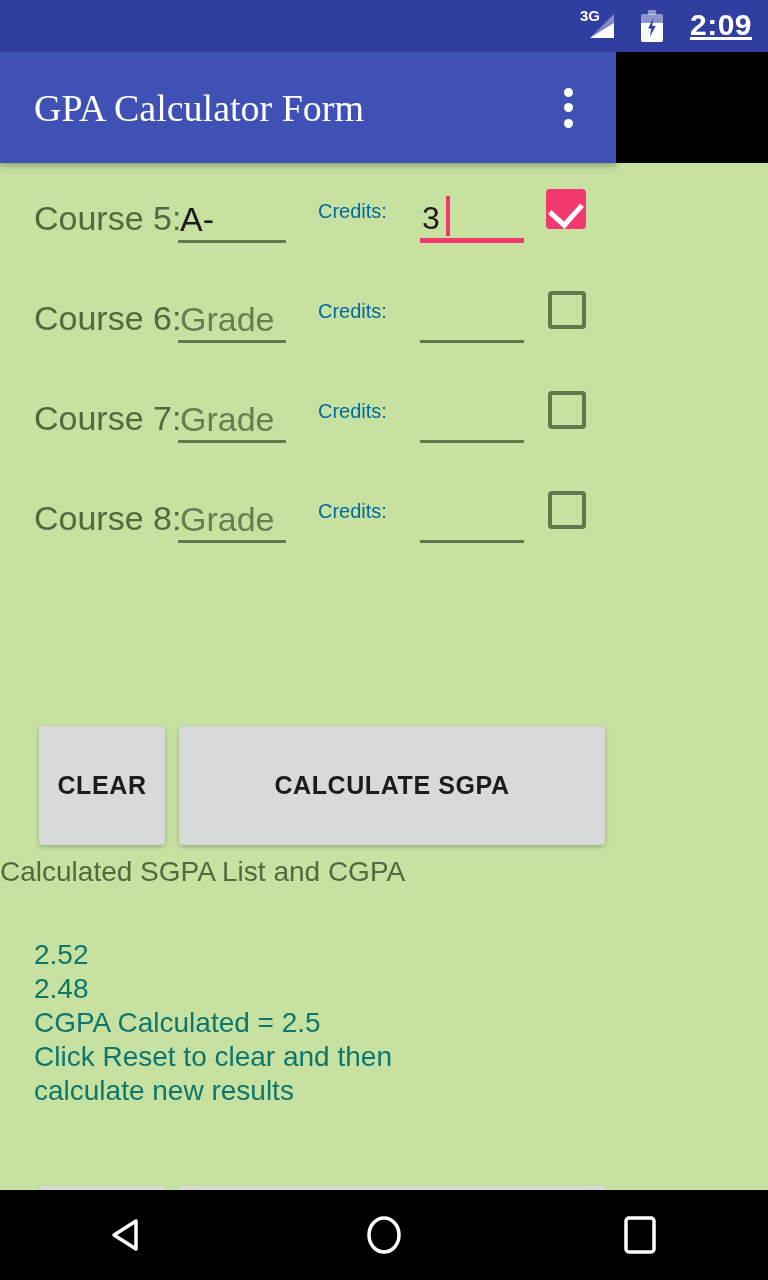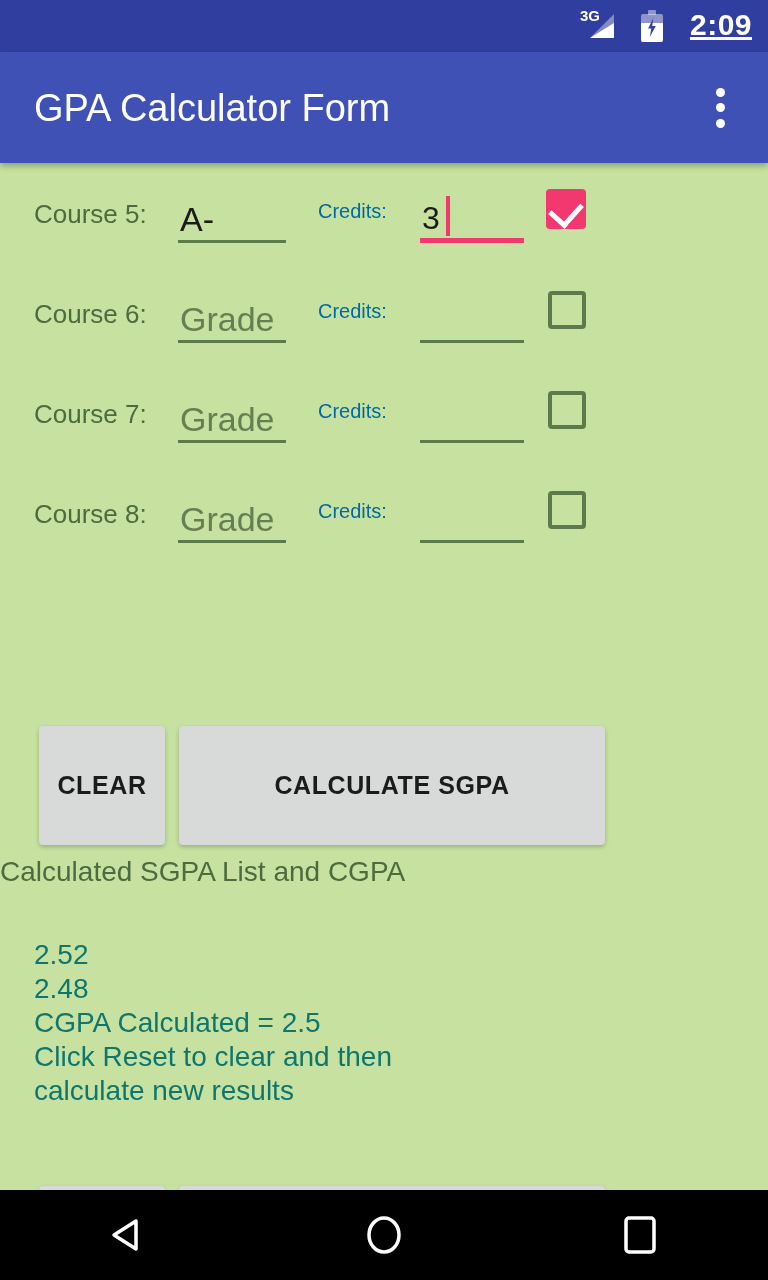--- a/index.html
+++ b/index.html
@@ -52,25 +52,26 @@
   }
   .batt .bolt{
     position:absolute; left:5px; top:8px; width:12px; height:19px;
     background:#303f9f;
     clip-path:polygon(62% 0, 18% 55%, 45% 55%, 32% 100%, 82% 42%, 52% 42%);
   }
   .clock{ font-size:30px; font-weight:bold; color:#fff; line-height:1; letter-spacing:0.5px;text-decoration:underline;}
 
   
   .appbar{
-    position:absolute; left:0; top:52px; width:768px; height:111px;
+    position:absolute; left:0; top:52px; width:616px; height:111px;
     background:#3f51b5;
     display:flex; align-items:center;
     box-shadow:0 3px 6px rgba(0,0,0,0.28);
     z-index:5;
+    font-family:Liberation Serif, serif;
   }
   .appbar .title{
     margin-left:34px; color:#fff; font-size:38px; font-weight:normal; line-height:1;
   }
   .overflow{
     position:absolute; right:28px; top:50%; transform:translateY(-50%);
     width:40px; height:46px; display:flex; flex-direction:column;
     align-items:center; justify-content:space-between; padding:3px 0;
     cursor:pointer;
   }
@@ -81,21 +82,21 @@
     position:absolute; left:0; top:163px; width:768px; height:1027px;
     background:#c6e1a0;
   }
 
   .row{
     position:absolute; left:0; width:768px; height:100px;
     display:flex; align-items:center;
   }
   .lbl-course{
     position:absolute; left:34px; top:28px;
-    font-size:26px; color:#4e6b40; line-height:1;
+    font-size:34px; color:#4e6b40; line-height:1;
   }
   .grade-field{
     position:absolute; left:178px; top:14px; width:108px; height:56px;
     border-bottom:3px solid #5d7a4c;
   }
   .grade-field .val{
     position:absolute; left:2px; bottom:4px;
     font-size:34px; line-height:1; color:#1b1b1b;
   }
   .grade-field .val.ph{ color:#667f52; }

